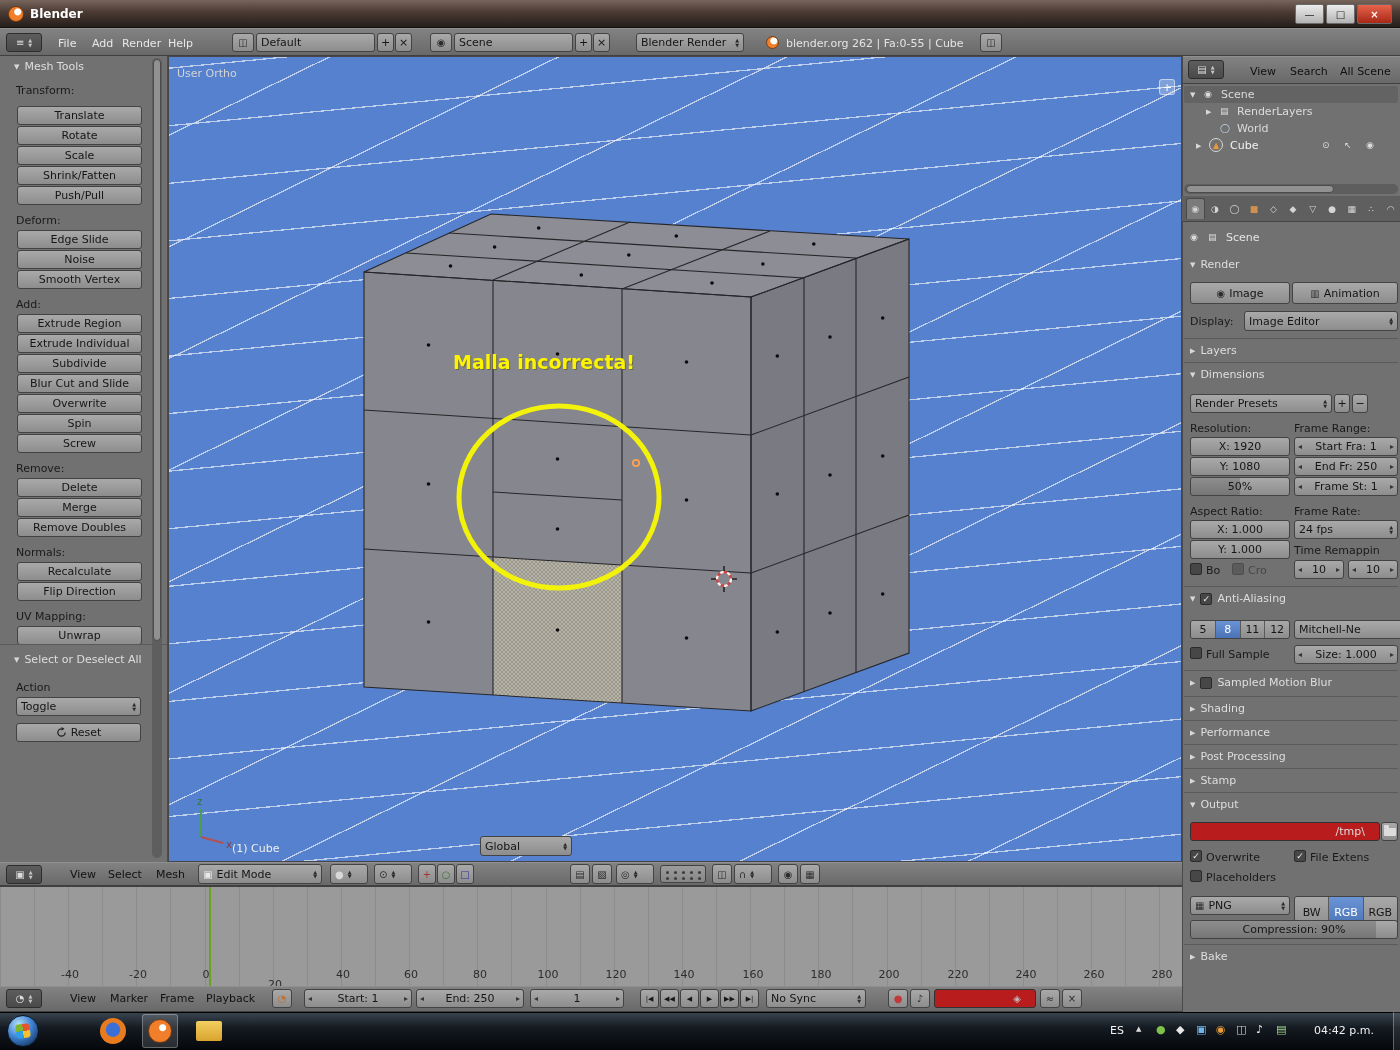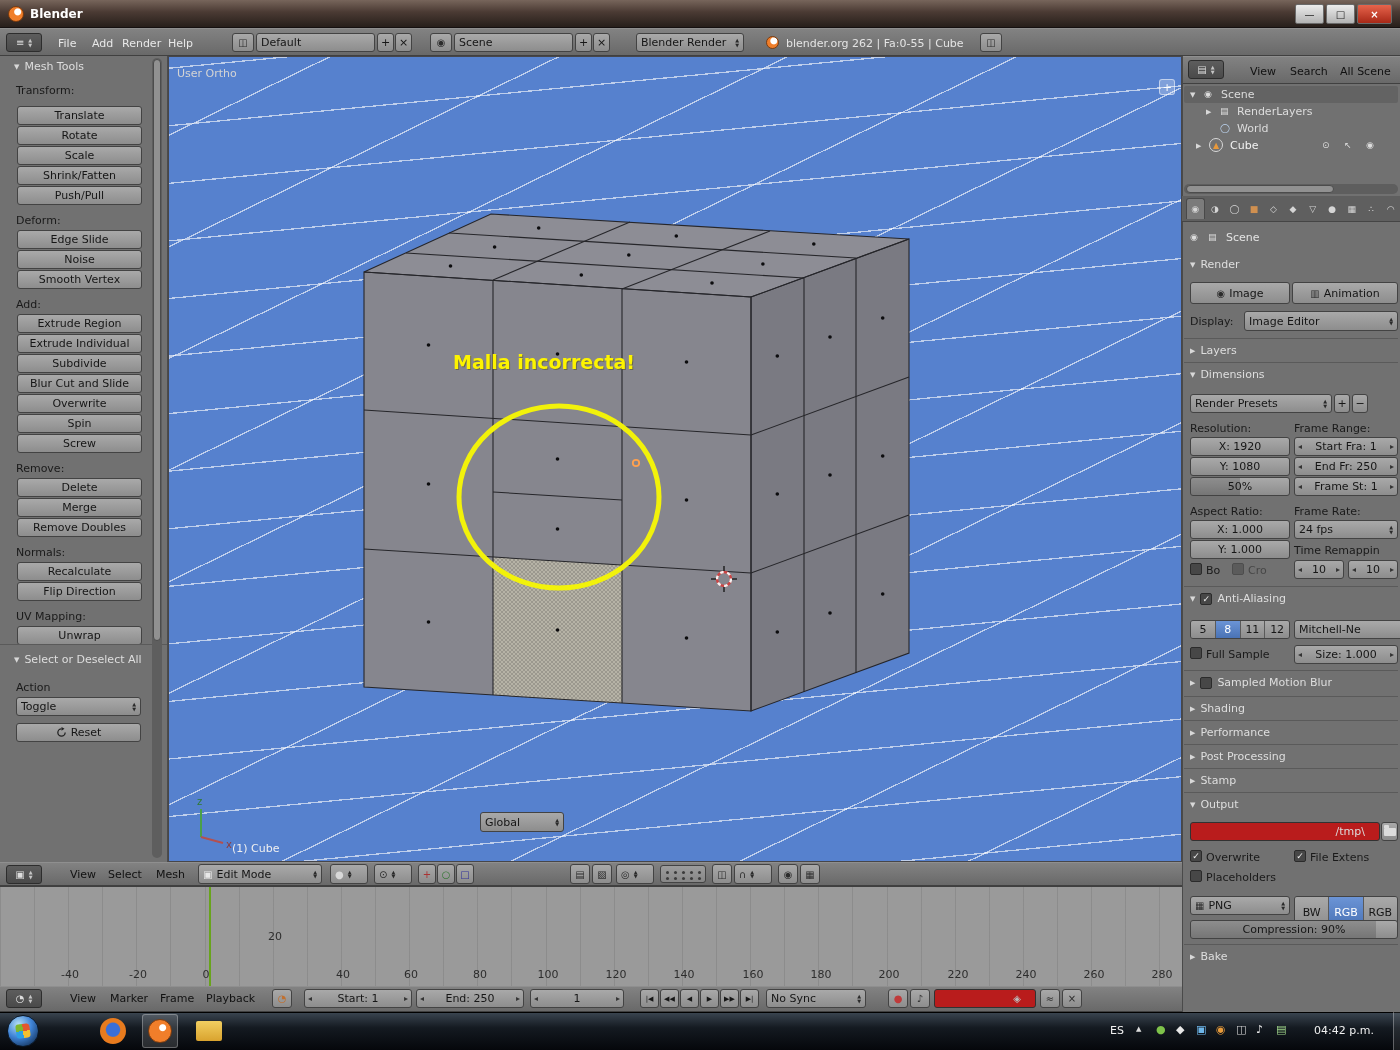--- a/index.html
+++ b/index.html
@@ -371,21 +371,21 @@
   </div>
   <div class="iconbtn" style="left:418px;top:864px;width:18px;height:20px">
       <span class="glyph" style="color:#a33">+</span>
     </div>
   <div class="iconbtn" style="left:437px;top:864px;width:18px;height:20px">
       <span class="glyph" style="color:#373">○</span>
     </div>
   <div class="iconbtn" style="left:456px;top:864px;width:18px;height:20px">
       <span class="glyph" style="color:#339">□</span>
     </div>
-  <div class="drop" style="left:480px;top:812px;width:84px;height:20px">
+  <div class="drop" style="left:480px;top:836px;width:92px;height:20px">
     <span class="val">Global</span>
     <span class="updn">
         <i>▲</i>
         <i>▼</i>
       </span>
   </div>
   <div class="iconbtn" style="left:570px;top:864px;width:20px;height:20px">
       <span class="glyph">▤</span>
     </div>
   <div class="iconbtn" style="left:592px;top:864px;width:20px;height:20px">
@@ -415,21 +415,21 @@
       <span class="glyph">◉</span>
     </div>
   <div class="iconbtn" style="left:800px;top:864px;width:20px;height:20px">
       <span class="glyph">▦</span>
     </div>
 
   <div class="ruler"></div>
   <span class="rnum" style="left:70px;top:968px">-40</span>
   <span class="rnum" style="left:138px;top:968px">-20</span>
   <span class="rnum" style="left:206px;top:968px">0</span>
-  <span class="rnum" style="left:275px;top:930px">20</span>
+  <span class="rnum" style="left:275px;top:978px">20</span>
   <span class="rnum" style="left:343px;top:968px">40</span>
   <span class="rnum" style="left:411px;top:968px">60</span>
   <span class="rnum" style="left:480px;top:968px">80</span>
   <span class="rnum" style="left:548px;top:968px">100</span>
   <span class="rnum" style="left:616px;top:968px">120</span>
   <span class="rnum" style="left:684px;top:968px">140</span>
   <span class="rnum" style="left:753px;top:968px">160</span>
   <span class="rnum" style="left:821px;top:968px">180</span>
   <span class="rnum" style="left:889px;top:968px">200</span>
   <span class="rnum" style="left:958px;top:968px">220</span>

